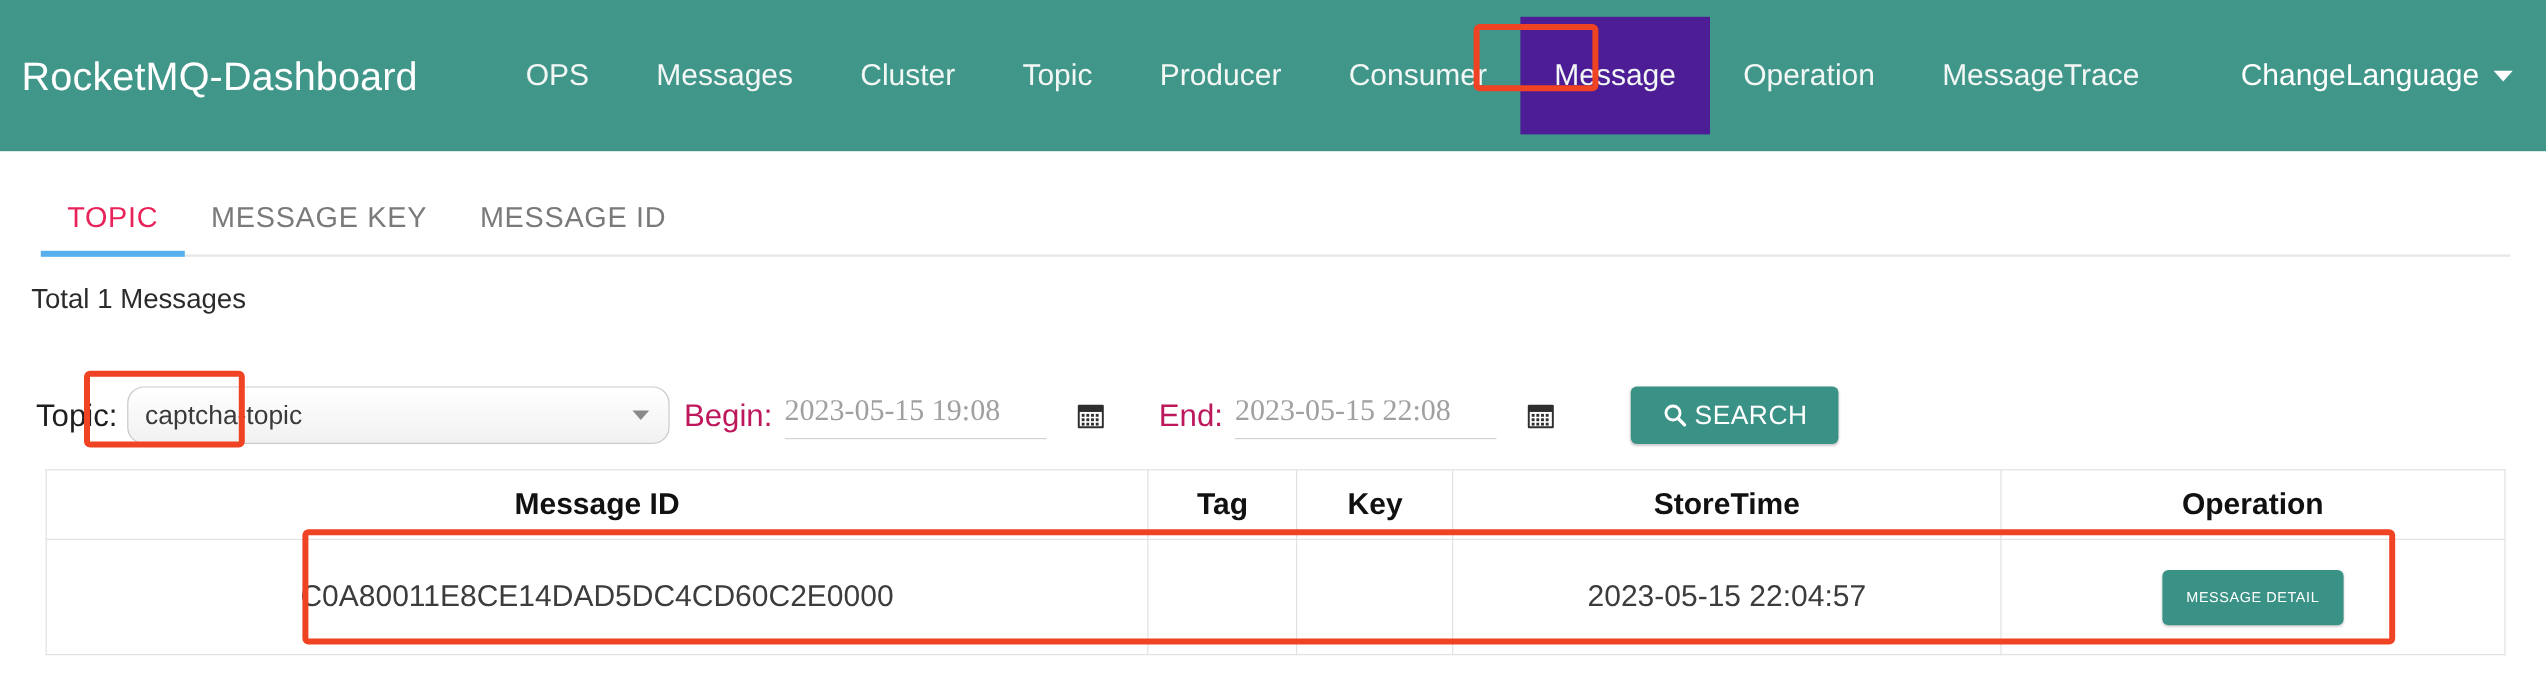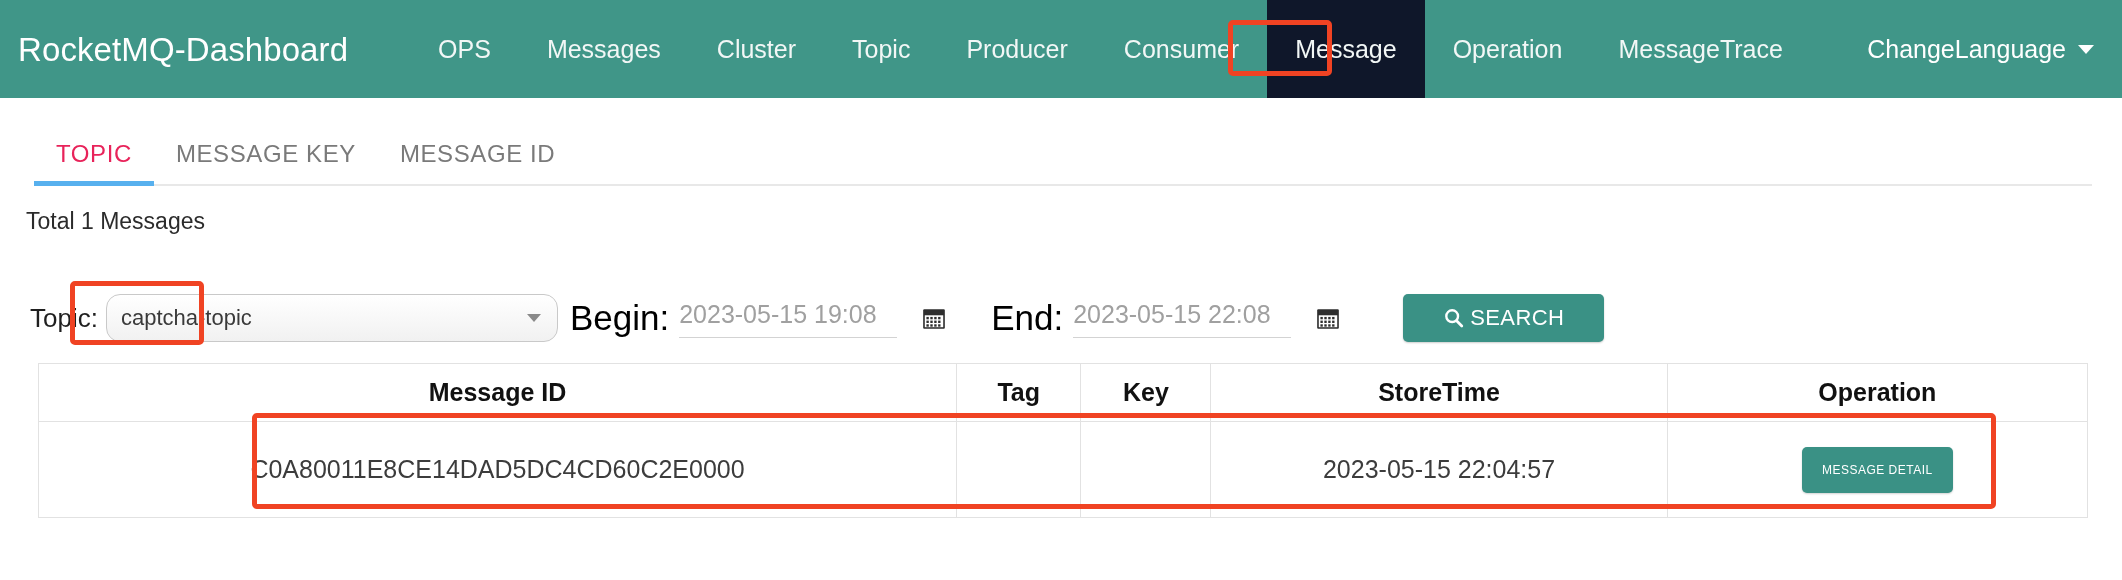--- a/index.html
+++ b/index.html
@@ -7,21 +7,21 @@
     margin: 0; padding: 0;
     width: 2122px; height: 580px;
     background: #ffffff;
     font-family: "Liberation Sans", sans-serif;
     overflow: hidden;
   }
 
   
   .navbar {
     position: relative;
-    height: 98px;
+    height: 126px;
     background: #409688;
     display: flex;
     align-items: center;
     width: 100%;
   }
   .brand {
     color: #ffffff;
     font-size: 33px;
     line-height: 1;
     margin-left: 18px;
@@ -39,21 +39,21 @@
     font-size: 25px;
     display: flex;
     align-items: center;
     padding: 0 28px;
     white-space: nowrap;
     height: 100%;
     text-decoration: none;
     cursor: pointer;
   }
   .nav-link.active {
-    background: #0f172a;
+    background: #4c1d95;
   }
   .nav-right {
     margin-left: auto;
     margin-right: 28px;
     display: flex;
     align-items: center;
   }
   .lang {
     color: #ffffff;
     font-size: 25px;
@@ -154,51 +154,51 @@
     border-right: 7px solid transparent;
     border-top: 8px solid #8a8a8a;
   }
 
   .date-group {
     display: flex;
     align-items: center;
     margin-left: 12px;
   }
   .date-label {
-    font-size: 35px;
-    color: #000000;
+    font-size: 26px;
+    color: #be185d;
     margin-right: 10px;
     white-space: nowrap;
   }
   .date-input {
     width: 218px;
     border: none;
     border-bottom: 1px solid #d3d3d3;
     background: transparent;
     font-size: 25px;
     color: #a0a0a0;
-    font-family: Liberation Sans, sans-serif;
+    font-family: Liberation Serif, serif;
     padding: 2px 0 8px 0;
     outline: none;
   }
   .date-input::placeholder { color: #a0a0a0; opacity: 1; }
   .cal-icon {
     margin-left: 24px;
     width: 26px; height: 26px;
     cursor: pointer;
     display: inline-flex;
   }
   .search-btn {
     margin-left: 62px;
     background: #3a9185;
     color: #ffffff;
     border: none;
     border-radius: 5px;
     height: 48px;
-    padding: 0 40px;
+    padding: 0 26px;
     font-size: 22px;
     letter-spacing: 0.4px;
     display: inline-flex;
     align-items: center;
     gap: 2px;
     cursor: pointer;
     box-shadow: 0 1px 2px rgba(0,0,0,0.2);
     font-family: "Liberation Sans", sans-serif;
   }
   .search-btn .mag { width: 22px; height: 22px; margin-right: 3px; }

